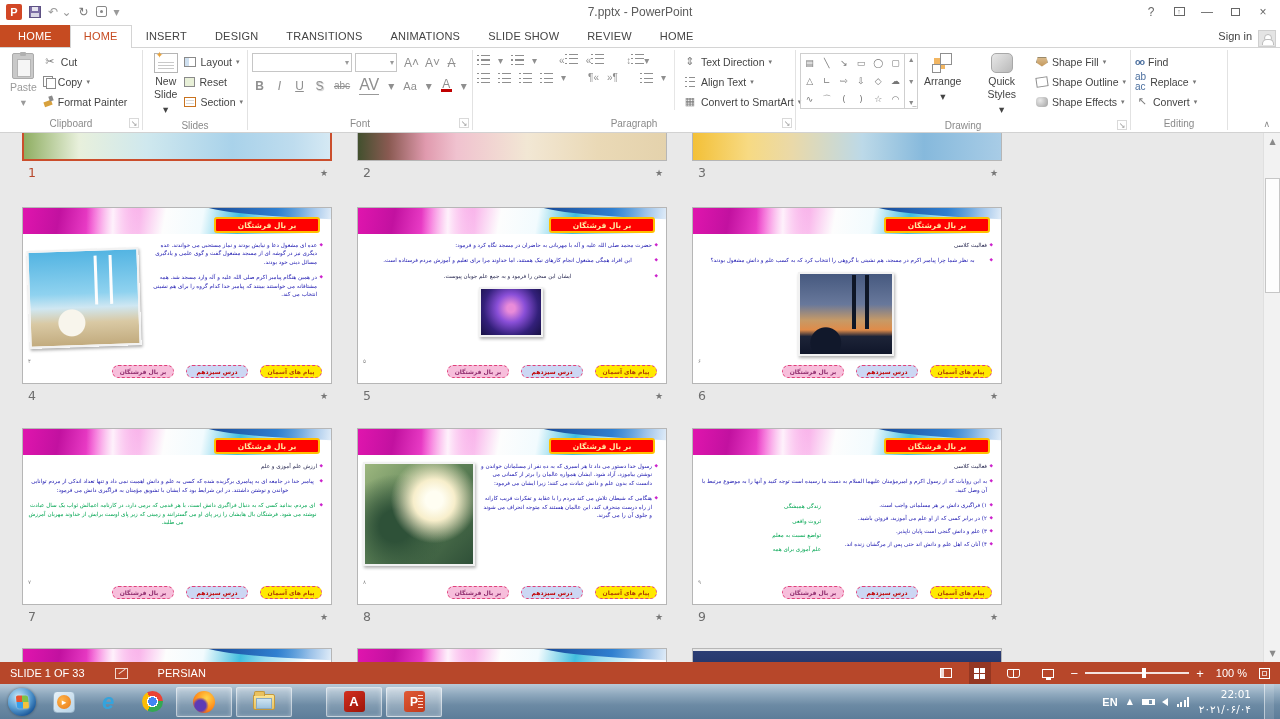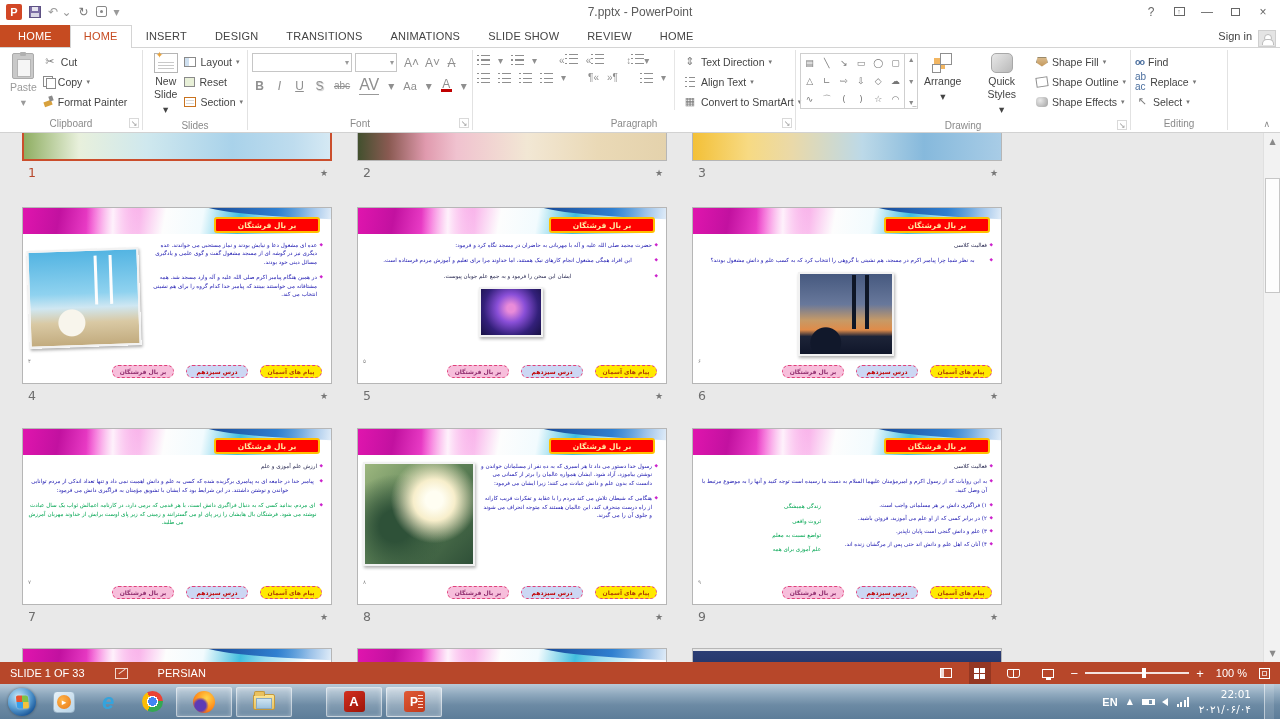--- a/index.html
+++ b/index.html
@@ -448,21 +448,21 @@
             <span class="findico">oo</span>
             <span>Find</span>
           </div>
         <div class="sbtn">
             <span class="replico">ab<br>ac</span>
             <span>Replace</span>
             <span class="arr">▾</span>
           </div>
         <div class="sbtn">
             <span class="gicon fa">↖</span>
-            <span>Select</span>
+            <span>Convert</span>
             <span class="arr">▾</span>
           </div>
       </div>
     </div>
     <div class="rlabel"><span>Editing</span></div>
   </div>
   <div class="rsep"></div>
   <span class="collapse fa">∧</span>
 </div>
 

